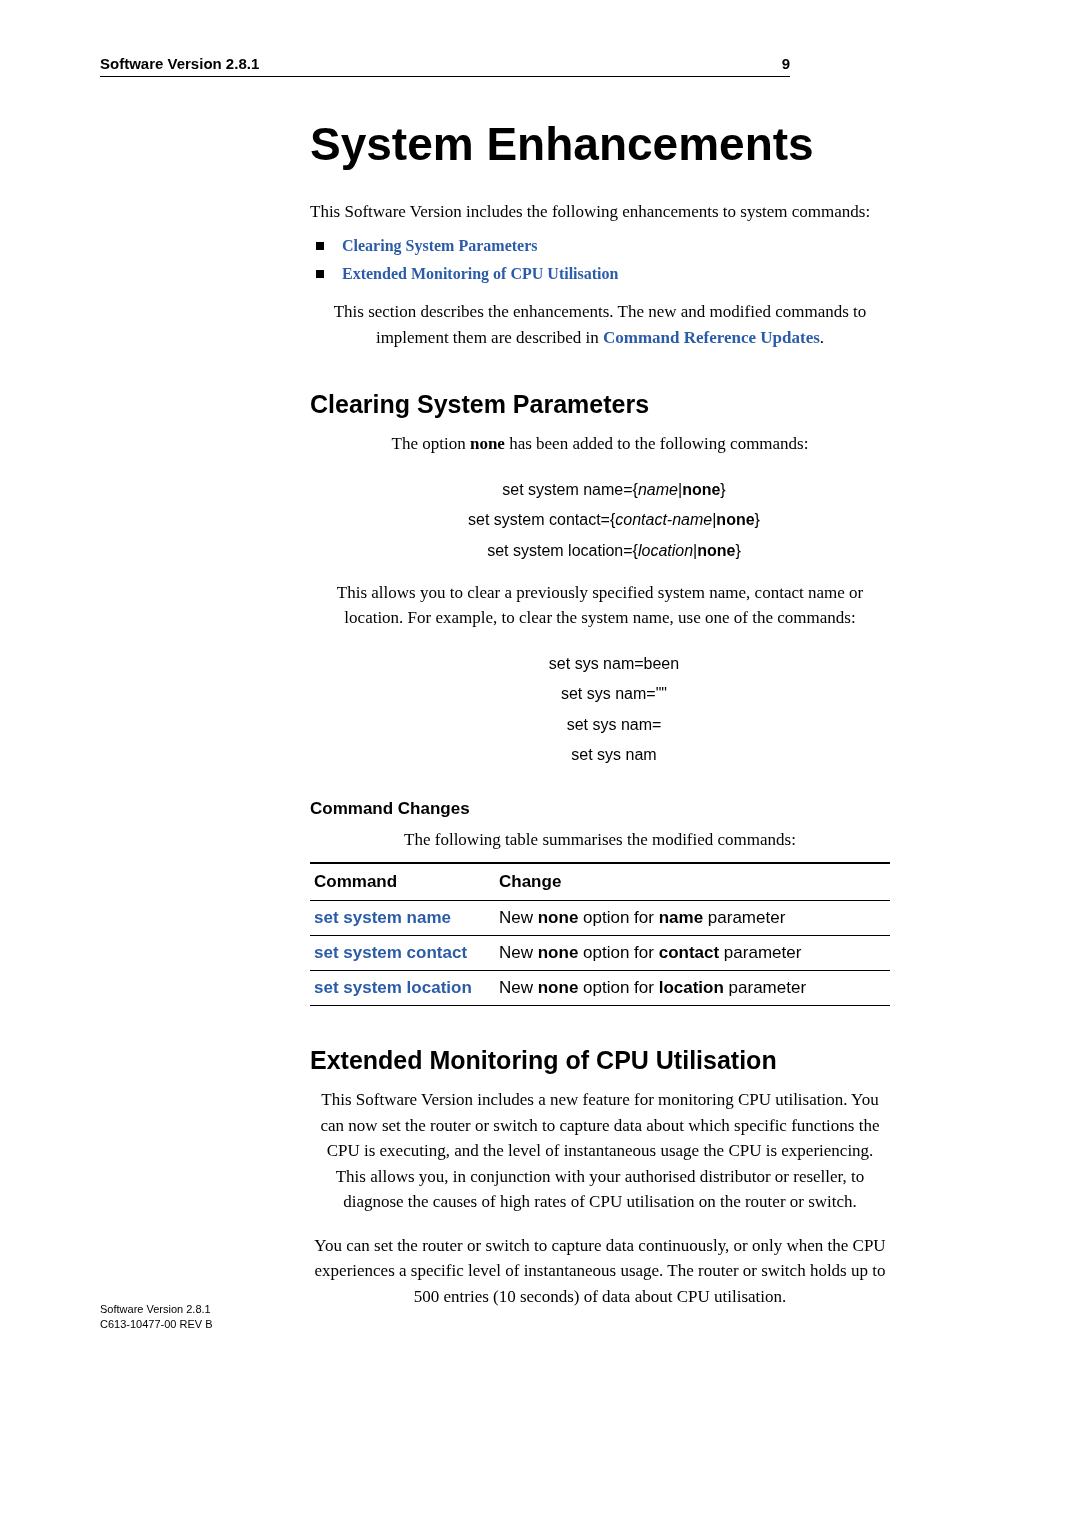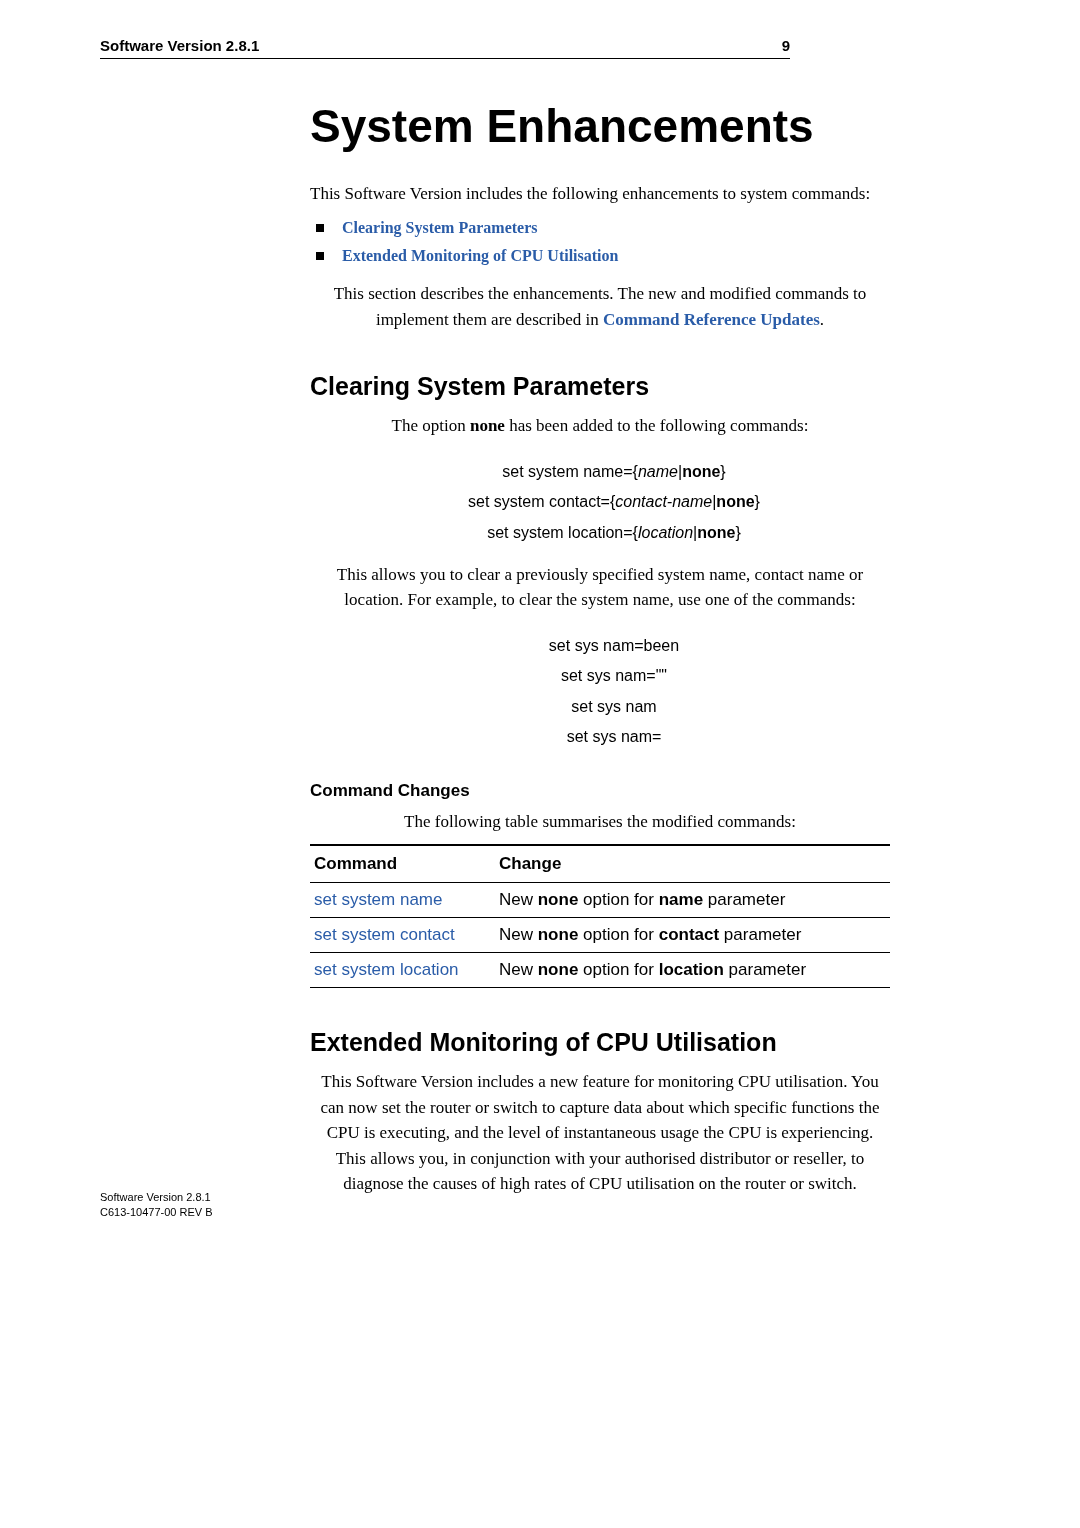--- a/index.html
+++ b/index.html
@@ -7,21 +7,21 @@
     padding: 0;
     background: #fff;
     font-family: "Palatino Linotype", "Book Antiqua", Palatino, Georgia, serif;
     color: #000;
     width: 1080px;
     height: 1528px;
     box-sizing: border-box;
     position: relative;
   }
   .page {
-    padding: 37px 130px 60px 130px;
+    padding: 55px 130px 60px 130px;
     box-sizing: border-box;
     width: 920px;
     position: relative;
   }
   .running-header {
     display: flex;
     justify-content: space-between;
     font-family: "Segoe UI", Arial, sans-serif;
     font-size: 15px;
     font-weight: 700;
@@ -121,21 +121,21 @@
     border-top: 2px solid #000;
     border-bottom: 1.5px solid #000;
   }
   .tbl tbody td {
     padding: 7px 4px;
     border-bottom: 1px solid #000;
     vertical-align: top;
   }
   .cmd-link {
     color: #2a5ca8;
-    font-weight: 400;
+    font-weight: 700;
   }
   .st {
     font-weight: 700;
   }
   .footer {
     position: absolute;
     left: 100px;
     bottom: 55px;
     font-family: "Segoe UI", Arial, sans-serif;
     font-size: 11px;
@@ -181,22 +181,22 @@
       <div class="line"><span>set system name={</span><span class="ital">name</span><span>|</span><span class="bold">none</span><span>}</span></div>
       <div class="line"><span>set system contact={</span><span class="ital">contact-name</span><span>|</span><span class="bold">none</span><span>}</span></div>
       <div class="line"><span>set system location={</span><span class="ital">location</span><span>|</span><span class="bold">none</span><span>}</span></div>
     </div>
 
     <p class="body-text">This allows you to clear a previously specified system name, contact name or location. For example, to clear the system name, use one of the commands:</p>
 
     <div class="code-block">
       <div class="line">set sys nam=been</div>
       <div class="line">set sys nam=""</div>
+      <div class="line">set sys nam=</div>
       <div class="line">set sys nam</div>
-      <div class="line">set sys nam=</div>
     </div>
 
     <h3 class="subsection">Command Changes</h3>
     <p class="body-text" style="margin-top:4px;margin-bottom:8px">The following table summarises the modified commands:</p>
 
     <table class="tbl">
       <colgroup>
           <col style="width:185px">
           <col>
         </colgroup>
@@ -217,20 +217,21 @@
         </tr>
         <tr>
           <td><span class="cmd-link">set system location</span></td>
           <td><span>New </span><span class="st">none</span><span> option for </span><span class="st">location</span><span> parameter</span></td>
         </tr>
       </tbody>
     </table>
 
     <h2 class="section">Extended Monitoring of CPU Utilisation</h2>
     <p class="body-text" style="margin-top:10px">This Software Version includes a new feature for monitoring CPU utilisation. You can now set the router or switch to capture data about which specific functions the CPU is executing, and the level of instantaneous usage the CPU is experiencing. This allows you, in conjunction with your authorised distributor or reseller, to diagnose the causes of high rates of CPU utilisation on the router or switch.</p>
+    <p class="body-text">You can set the router or switch to capture data continuously, or only when the CPU experiences a specific level of instantaneous usage. The router or switch holds up to 500 entries (10 seconds) of data about CPU utilisation.</p>
   </div>
 
   <div class="footer">
     <div>Software Version 2.8.1</div>
     <div>C613-10477-00 REV B</div>
   </div>
 
 </div>
 
 </body></html>

